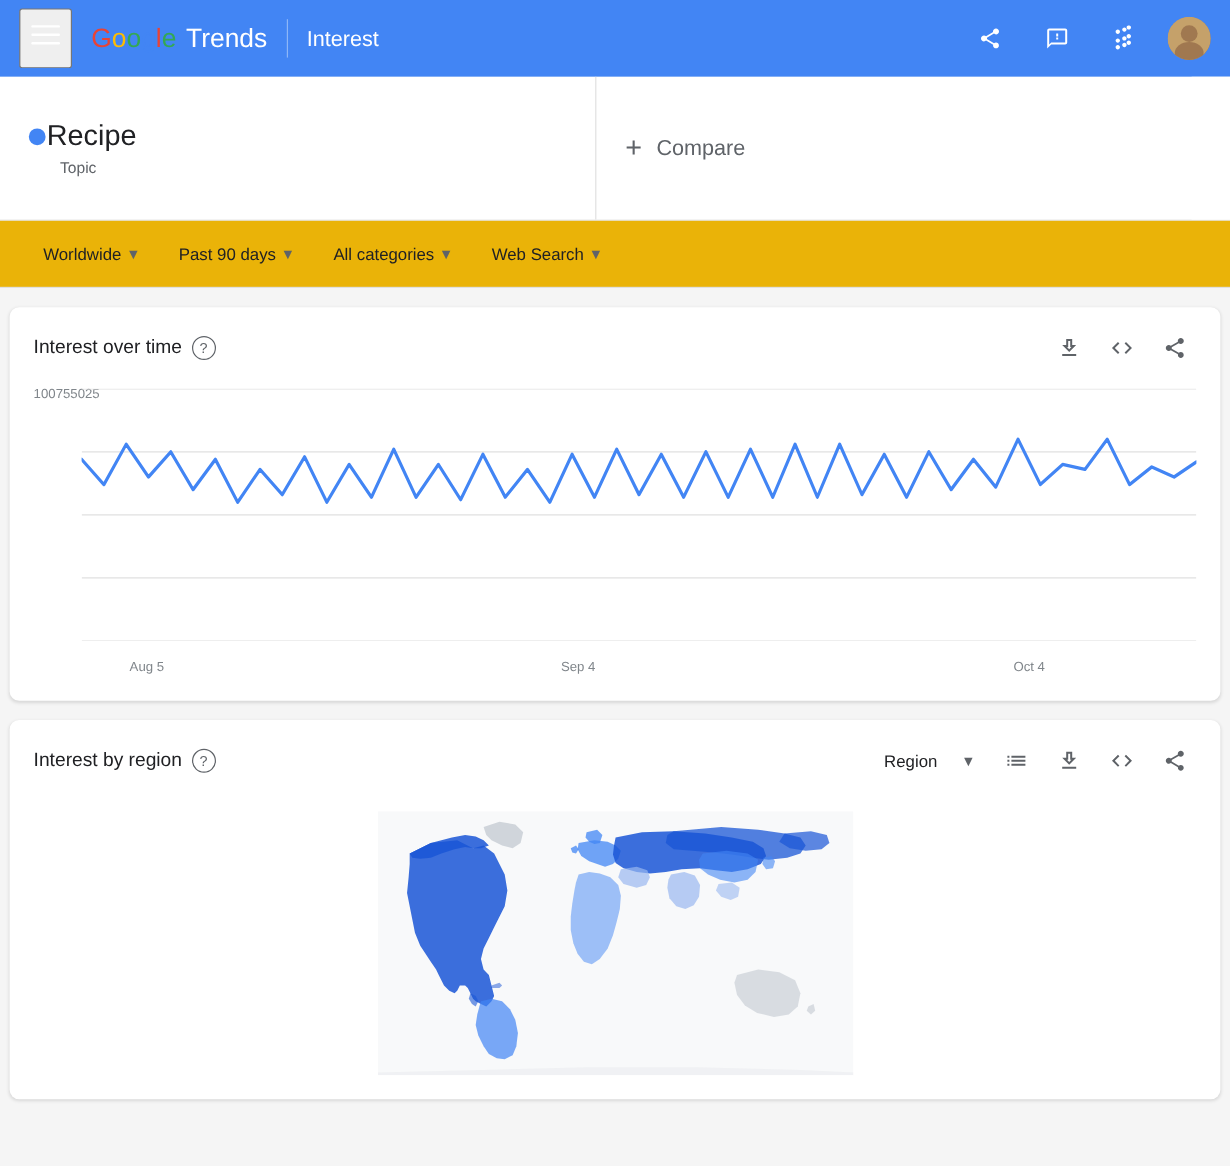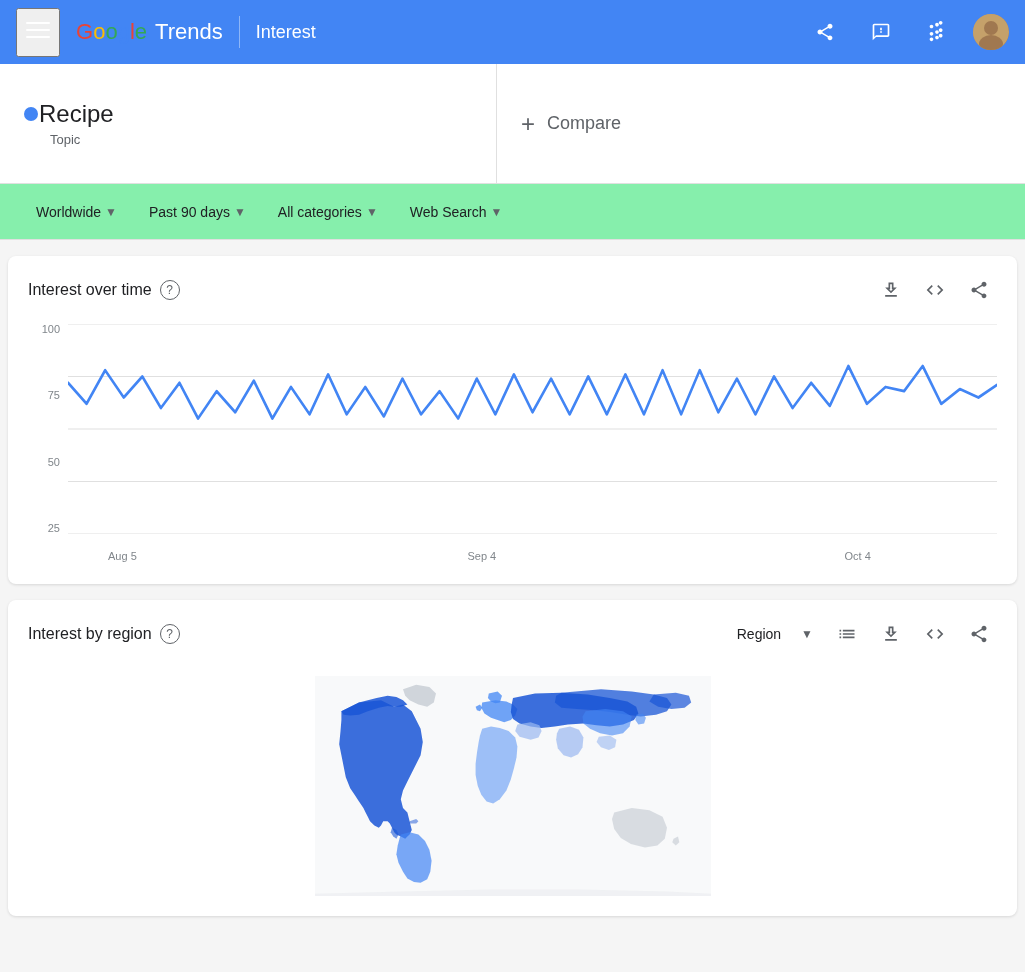--- a/index.html
+++ b/index.html
@@ -132,21 +132,21 @@
       font-size: 24px;
       color: #5f6368;
     }
     .compare-label {
       font-size: 18px;
       color: #5f6368;
     }
 
     
     .filters-bar {
-      background: #86efac;
+      background: #eab308;
       padding: 0 24px;
       display: flex;
       align-items: center;
       gap: 8px;
       border-bottom: 1px solid #e0e0e0;
       height: 56px;
     }
     .filter-dropdown {
       display: flex;
       align-items: center;
@@ -235,23 +235,23 @@
       height: 240px;
       width: 100%;
     }
     .y-axis {
       position: absolute;
       left: 0;
       top: 0;
       bottom: 30px;
       width: 40px;
       display: flex;
-      flex-direction: column;
+      flex-direction: row;
       justify-content: space-between;
-      align-items: flex-end;
+      align-items: flex-start;
       padding-right: 8px;
     }
     .y-label {
       font-size: 11px;
       color: #80868b;
       line-height: 1;
     }
     .chart-inner {
       position: absolute;
       left: 40px;

